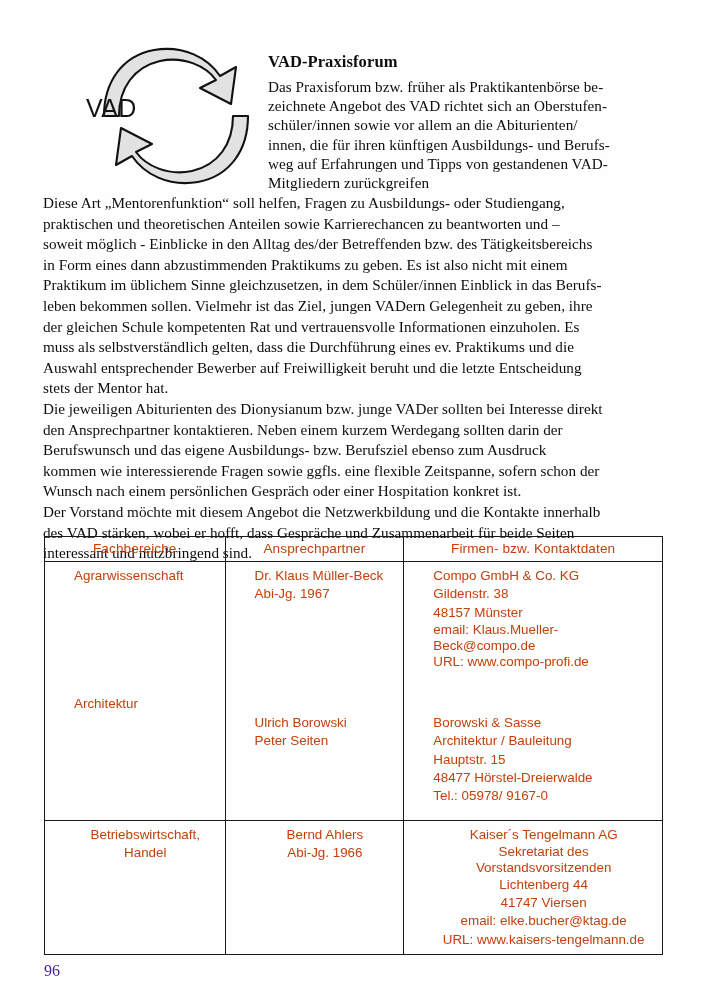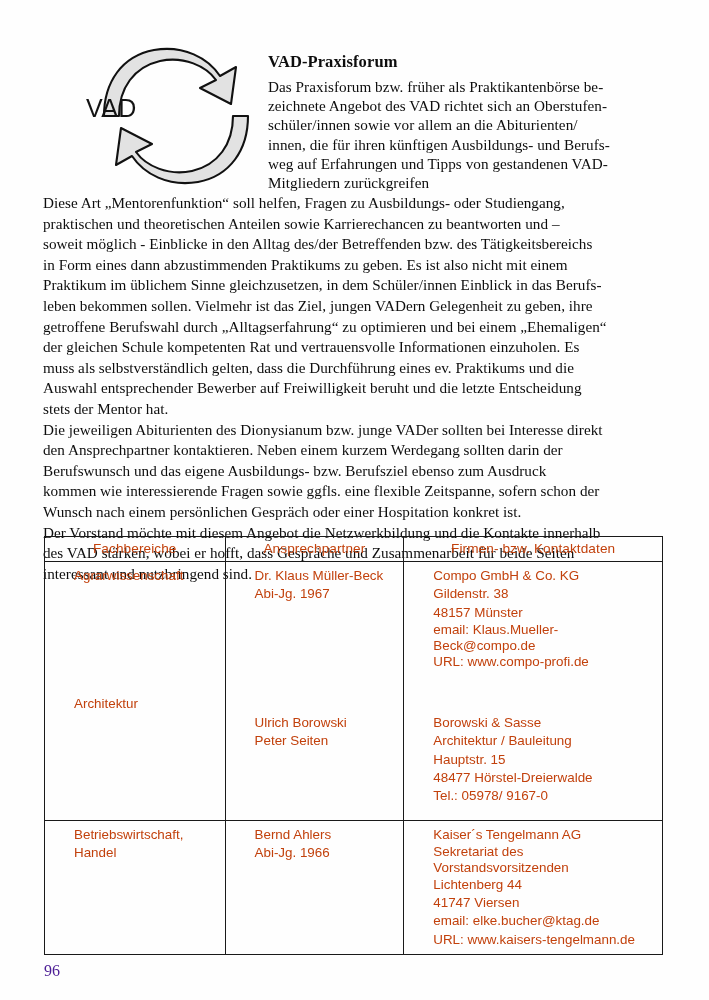--- a/index.html
+++ b/index.html
@@ -113,21 +113,21 @@
   .col-fach   { width: 186px; }
   .col-ansp   { width: 175px; }
   .col-firma  { width: 258px; }
 
   .cell-line { display: block; line-height: 18.4px; white-space: nowrap; padding-left: 20px; }
   .cell-line.tight { line-height: 15.6px; }
   .cell-spacer { display: block; height: 42px; }
   .u { text-underline-offset: 1.5px; }
 
   .row-merged td { height: 248px; }
-  .row-last td   { height: 118px; }
+  .row-last td   { height: 118px; text-align: center; }
 
   
   .sub-offset { display: block; height: 68px; }
 
   
   .page-number {
     position: absolute;
     left: 44px;
     top: 962px;
     font-family: "Liberation Serif", serif;
@@ -168,21 +168,20 @@
 
   <div class="body-text">
 
     <p>
       <span class="ln j">Diese Art „Mentorenfunktion“ soll helfen, Fragen zu Ausbildungs- oder Studiengang,</span>
       <span class="ln j">praktischen  und  theoretischen  Anteilen  sowie  Karrierechancen  zu  beantworten  und  –</span>
       <span class="ln j">soweit möglich - Einblicke in den Alltag des/der Betreffenden bzw. des Tätigkeitsbereichs</span>
       <span class="ln j">in  Form  eines  dann  abzustimmenden  Praktikums  zu  geben.  Es  ist  also  nicht  mit  einem</span>
       <span class="ln j">Praktikum im üblichem Sinne gleichzusetzen, in dem Schüler/innen Einblick in das Berufs-</span>
       <span class="ln j">leben bekommen sollen. Vielmehr ist das Ziel, jungen VADern Gelegenheit zu geben, ihre</span>
-      <span class="ln j">getroffene Berufswahl durch „Alltagserfahrung“ zu optimieren und bei einem „Ehemaligen“</span>
       <span class="ln j">der  gleichen  Schule  kompetenten  Rat  und  vertrauensvolle  Informationen  einzuholen.  Es</span>
       <span class="ln j">muss  als  selbstverständlich  gelten,  dass  die  Durchführung  eines  ev.  Praktikums  und  die</span>
       <span class="ln j">Auswahl  entsprechender  Bewerber  auf  Freiwilligkeit  beruht  und  die  letzte  Entscheidung</span>
       <span class="ln">stets  der  Mentor  hat.</span>
     </p>
 
     <p>
       <span class="ln j">Die jeweiligen Abiturienten des Dionysianum bzw. junge VADer sollten bei Interesse direkt</span>
       <span class="ln j">den  Ansprechpartner  kontaktieren.  Neben  einem  kurzem  Werdegang  sollten  darin  der</span>
       <span class="ln j">Berufswunsch  und  das  eigene  Ausbildungs-  bzw.  Berufsziel  ebenso  zum  Ausdruck</span>

